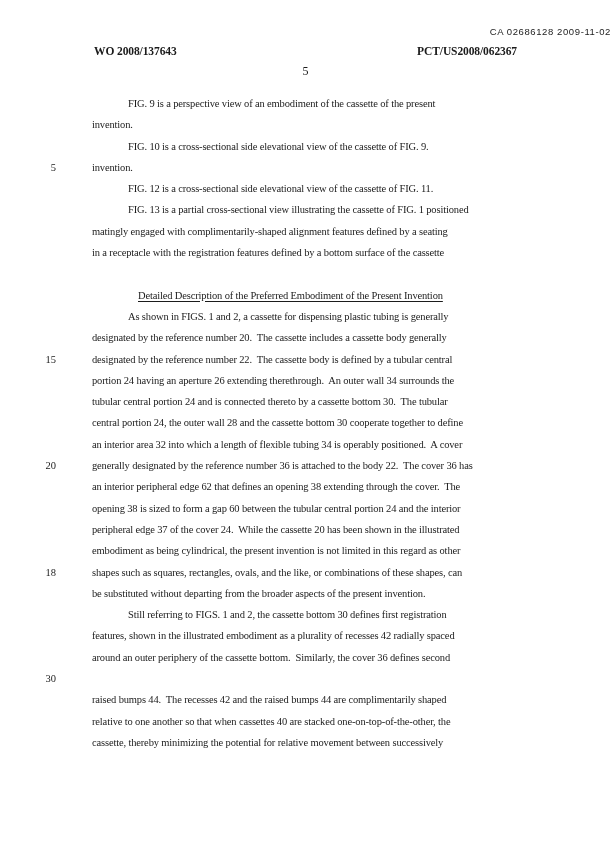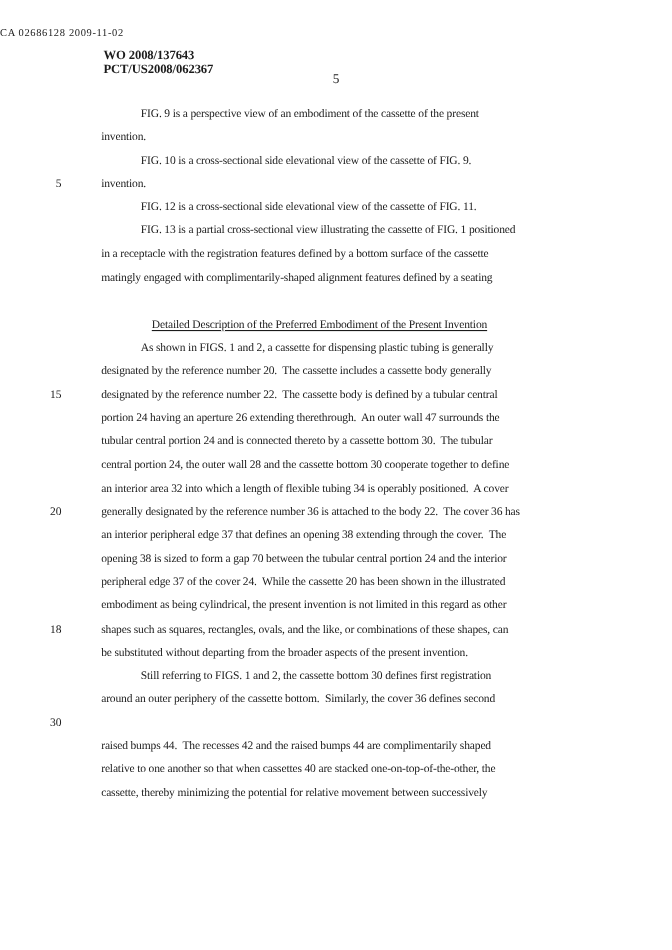--- a/index.html
+++ b/index.html
@@ -14,37 +14,36 @@
     background: #ffffff;
     color: #1b1b1b;
     font-family: "Liberation Serif", serif;
     overflow: hidden;
   }
   .stamp {
     position: absolute;
     top: 26px;
     left: 0;
     right: 0;
-    text-align: left;
-    font-family: Liberation Serif, serif;
+    text-align: right;
+    font-family: Liberation Sans, sans-serif;
     font-size: 9.5px;
     letter-spacing: 0.6px;
     color: #222;
   }
   .pub-row {
     position: absolute;
     top: 45px;
     left: 94px;
     right: 94px;
     display: flex;
     justify-content: space-between;
     font-weight: 700;
     font-size: 11.5px;
     letter-spacing: -0.1px;
-    flex-direction: column;
   }
   .page-number {
     position: absolute;
     top: 64px;
     left: 0;
     right: 0;
     text-align: center;
     font-size: 12px;
   }
   .doc-body {
@@ -96,38 +95,39 @@
 
   <div class="page-number">5</div>
 
   <div class="doc-body">
       <div class="line indent"><span class="txt">FIG. 9 is a perspective view of an embodiment of the cassette of the present</span></div>
       <div class="line"><span class="txt">invention.</span></div>
       <div class="line indent"><span class="txt">FIG. 10 is a cross-sectional side elevational view of the cassette of FIG. 9.</span></div>
       <div class="line"><span class="ln">5</span><span class="txt">invention.</span></div>
       <div class="line indent"><span class="txt">FIG. 12 is a cross-sectional side elevational view of the cassette of FIG. 11.</span></div>
       <div class="line indent"><span class="txt">FIG. 13 is a partial cross-sectional view illustrating the cassette of FIG. 1 positioned</span></div>
+      <div class="line"><span class="txt">matingly engaged with complimentarily-shaped alignment features defined by a seating</span></div>
       <div class="line"><span class="txt">in a receptacle with the registration features defined by a bottom surface of the cassette</span></div>
-      <div class="line"><span class="txt">matingly engaged with complimentarily-shaped alignment features defined by a seating</span></div>
       <div class="line spacer"></div>
       <div class="line heading"><span class="txt">Detailed Description of the Preferred Embodiment of the Present Invention</span></div>
       <div class="line indent"><span class="txt">As shown in FIGS. 1 and 2, a cassette for dispensing plastic tubing is generally</span></div>
       <div class="line"><span class="txt">designated by the reference number 20.  The cassette includes a cassette body generally</span></div>
       <div class="line"><span class="ln">15</span><span class="txt">designated by the reference number 22.  The cassette body is defined by a tubular central</span></div>
-      <div class="line"><span class="txt">portion 24 having an aperture 26 extending therethrough.  An outer wall 47 surrounds the</span></div>
+      <div class="line"><span class="txt">portion 24 having an aperture 26 extending therethrough.  An outer wall 34 surrounds the</span></div>
       <div class="line"><span class="txt">tubular central portion 24 and is connected thereto by a cassette bottom 30.  The tubular</span></div>
       <div class="line"><span class="txt">central portion 24, the outer wall 28 and the cassette bottom 30 cooperate together to define</span></div>
       <div class="line"><span class="txt">an interior area 32 into which a length of flexible tubing 34 is operably positioned.  A cover</span></div>
       <div class="line"><span class="ln">20</span><span class="txt">generally designated by the reference number 36 is attached to the body 22.  The cover 36 has</span></div>
-      <div class="line"><span class="txt">an interior peripheral edge 37 that defines an opening 38 extending through the cover.  The</span></div>
-      <div class="line"><span class="txt">opening 38 is sized to form a gap 70 between the tubular central portion 24 and the interior</span></div>
+      <div class="line"><span class="txt">an interior peripheral edge 62 that defines an opening 38 extending through the cover.  The</span></div>
+      <div class="line"><span class="txt">opening 38 is sized to form a gap 60 between the tubular central portion 24 and the interior</span></div>
       <div class="line"><span class="txt">peripheral edge 37 of the cover 24.  While the cassette 20 has been shown in the illustrated</span></div>
       <div class="line"><span class="txt">embodiment as being cylindrical, the present invention is not limited in this regard as other</span></div>
       <div class="line"><span class="ln">18</span><span class="txt">shapes such as squares, rectangles, ovals, and the like, or combinations of these shapes, can</span></div>
       <div class="line"><span class="txt">be substituted without departing from the broader aspects of the present invention.</span></div>
       <div class="line indent"><span class="txt">Still referring to FIGS. 1 and 2, the cassette bottom 30 defines first registration</span></div>
+      <div class="line"><span class="txt">features, shown in the illustrated embodiment as a plurality of recesses 42 radially spaced</span></div>
       <div class="line"><span class="txt">around an outer periphery of the cassette bottom.  Similarly, the cover 36 defines second</span></div>
       <div class="line"><span class="ln">30</span></div>
       <div class="line"><span class="txt">raised bumps 44.  The recesses 42 and the raised bumps 44 are complimentarily shaped</span></div>
       <div class="line"><span class="txt">relative to one another so that when cassettes 40 are stacked one-on-top-of-the-other, the</span></div>
       <div class="line"><span class="txt">cassette, thereby minimizing the potential for relative movement between successively</span></div>
     </div>
 </div>
 
 </body></html>

